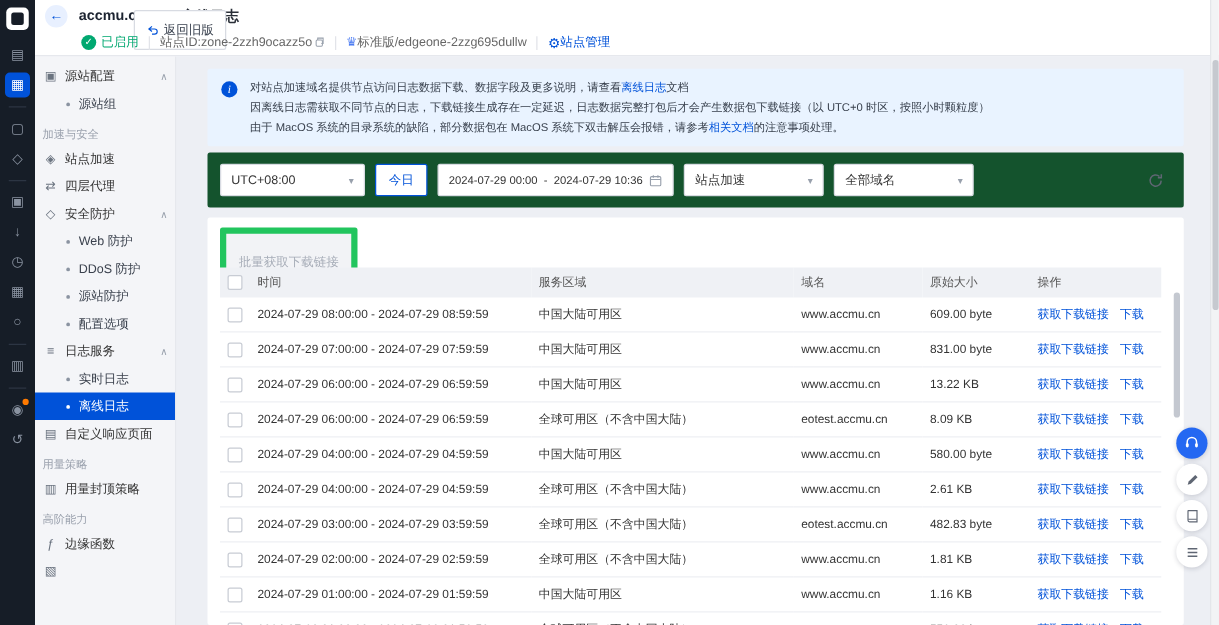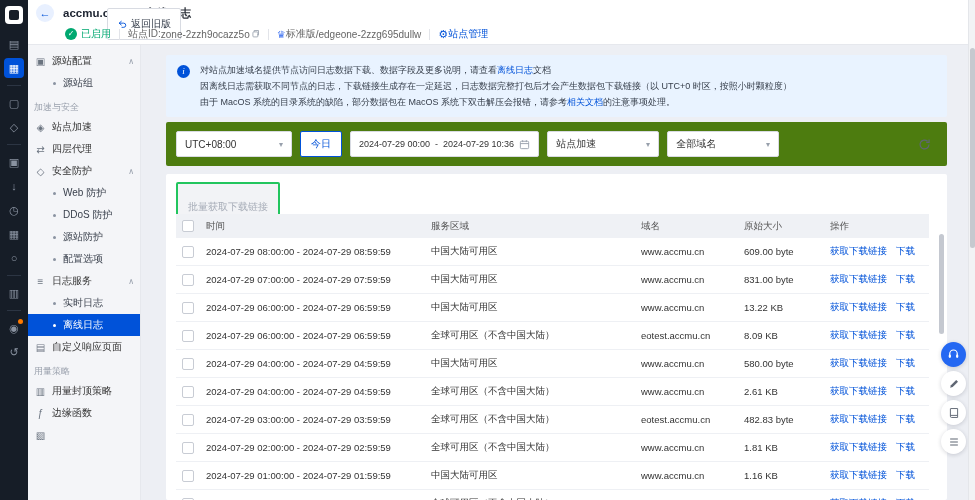--- a/index.html
+++ b/index.html
@@ -56,36 +56,36 @@
 
   
   .main{position:absolute;left:141px;top:45px;right:0;bottom:0;background:#edeff4;overflow:hidden}
 
   .banner{position:absolute;left:25px;top:10px;width:781px;box-sizing:border-box;background:#e9f3ff;border-radius:2px;
           padding:7px 12px 7px 34px;line-height:16px;font-size:9px;color:#38404d}
   .info-icn{position:absolute;left:11px;top:10px;width:13px;height:13px;border-radius:50%;background:#0052d9;color:#fff;
             font-size:9px;line-height:13px;text-align:center;font-style:italic;font-family:"Liberation Serif",serif}
   .b-line{white-space:nowrap;overflow:hidden}
 
-  .filters{position:absolute;left:25px;top:77px;width:781px;height:44px;background:#4d7c0f;border-radius:2px;
+  .filters{position:absolute;left:25px;top:77px;width:781px;height:44px;background:#14532d;border-radius:2px;
            display:flex;align-items:center;padding:0 10px;box-sizing:border-box;gap:8px}
   .sel{height:26px;border:1px solid #d8dbe2;border-radius:2px;background:#fff;display:flex;align-items:center;
        justify-content:space-between;padding:0 8px;box-sizing:border-box;cursor:pointer;font-size:10px;color:#333}
   .sel .caret{margin-left:6px}
   .sel.tz{width:116px}
   .sel.w112{width:112px}
   .today-btn{height:26px;padding:0 10px;border:1px solid #0052d9;border-radius:2px;background:#fff;color:#0052d9;
              font-size:10px;cursor:pointer}
   .daterange{height:26px;border:1px solid #d8dbe2;border-radius:2px;background:#fff;display:flex;align-items:center;
              gap:5px;padding:0 8px;box-sizing:border-box;font-size:9px;color:#333;cursor:pointer}
   .refresh-btn{margin-left:auto;width:26px;height:26px;display:flex;align-items:center;justify-content:center;
                cursor:pointer;color:#5f6673;background:none;border:none;padding:0}
 
   .tablecard{position:absolute;left:25px;top:129px;width:781px;height:326px;background:#fff;border-radius:2px;overflow:hidden}
-  .batch-btn{position:absolute;left:10px;top:8px;height:24px;padding:16px 10px;background:#f2f3f6;border:2px solid #22c55e;
+  .batch-btn{position:absolute;left:10px;top:8px;height:24px;padding:16px 10px;background:#f2f3f6;border:5px solid #22c55e;
              border-radius:2px;color:#a7adb8;font-size:10px;cursor:not-allowed}
   .logtable{position:absolute;left:10px;top:40px;width:753px;border-collapse:collapse;table-layout:fixed;font-size:9.5px}
   .logtable th{background:#eff1f5;height:24px;text-align:left;padding:0 6px;font-weight:normal;color:#555;
                font-size:9.5px;white-space:nowrap}
   .logtable td{height:27px;padding:0 6px;border-bottom:1px solid #eef0f4;color:#333;white-space:nowrap;overflow:hidden}
   .actions .lnk{margin-right:9px;font-size:9.5px}
   .checkbox{display:inline-block;width:12px;height:12px;border:1px solid #c8ccd4;border-radius:2px;background:#fff;
             cursor:pointer;vertical-align:middle;box-sizing:border-box}
   .t-scroll{position:absolute;right:3px;top:60px;width:5px;height:100px;border-radius:3px;background:#c4c8d0}
 
@@ -224,20 +224,21 @@
     </div>
     <div class="s-item">
       <span class="s-icn">▤</span>
       <span class="s-lbl">自定义响应页面</span>
     </div>
     <div class="s-section">用量策略</div>
     <div class="s-item">
       <span class="s-icn">▥</span>
       <span class="s-lbl">用量封顶策略</span>
     </div>
+    <div class="s-section">高阶能力</div>
     <div class="s-item">
       <span class="s-icn">ƒ</span>
       <span class="s-lbl">边缘函数</span>
     </div>
     <div class="s-item">
       <span class="s-icn">▧</span>
       <span class="s-lbl"></span>
     </div>
   </div>
 

